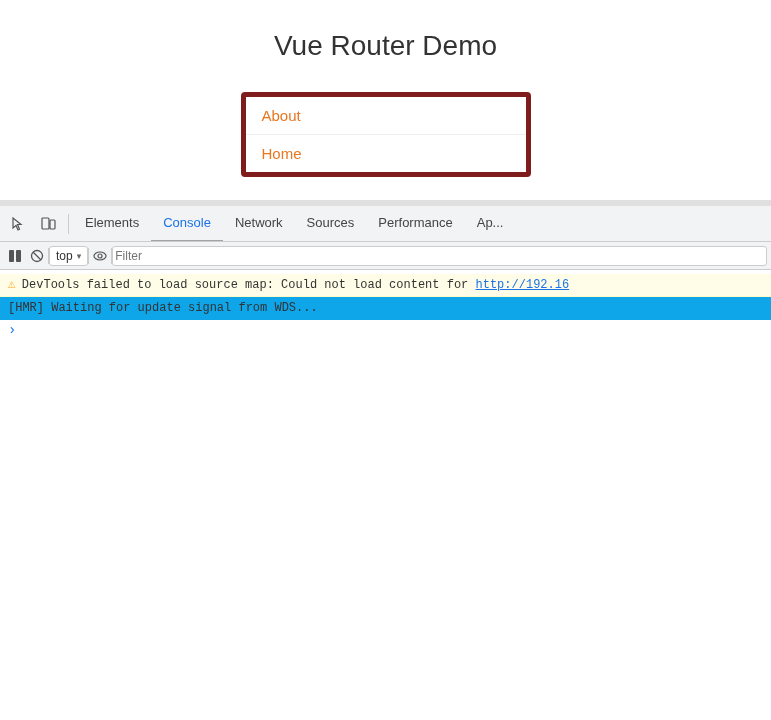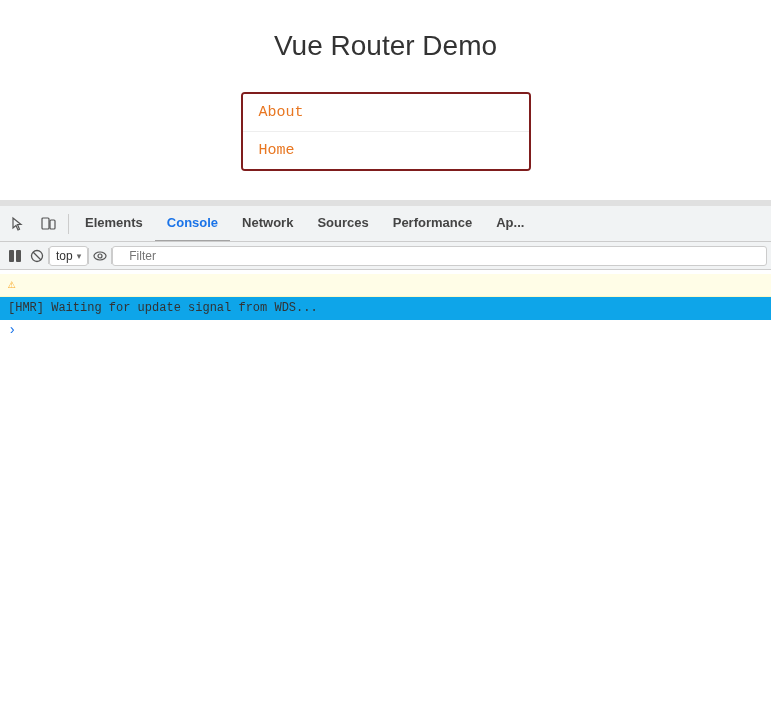--- a/index.html
+++ b/index.html
@@ -17,26 +17,25 @@
     }
 
     .page-title {
       font-size: 28px;
       font-weight: normal;
       color: #333;
       margin-bottom: 30px;
     }
 
     .nav-box {
-      border: 2px solid #7f1d1d;
+      border: 5px solid #7f1d1d;
       border-radius: 4px;
       width: 290px;
       padding: 0;
       overflow: hidden;
-      font-family: Liberation Mono, monospace;
     }
 
     .nav-link {
       display: block;
       padding: 10px 16px;
       color: #e87722;
       font-size: 15px;
       text-decoration: none;
       border-bottom: 1px solid #eee;
       background: #fff;
@@ -64,21 +63,20 @@
 
     
     .devtools-tabs {
       display: flex;
       align-items: center;
       background: #f1f3f4;
       border-bottom: 1px solid #ccc;
       height: 36px;
       padding: 0 4px;
       overflow: hidden;
-      font-weight: bold;
     }
 
     .devtools-icon-btn {
       width: 28px;
       height: 28px;
       display: flex;
       align-items: center;
       justify-content: center;
       cursor: pointer;
       border-radius: 3px;
@@ -161,21 +159,21 @@
       font-size: 9px;
       margin-left: 4px;
       color: #666;
     }
 
     .filter-input {
       flex: 1;
       height: 20px;
       border: 1px solid #ccc;
       border-radius: 3px;
-      padding: 0 16px;
+      padding: 0 2px;
       font-size: 12px;
       background: #fff;
       color: #333;
     }
 
     
     .console-output {
       flex: 1;
       background: #fff;
       padding: 4px 0;
@@ -303,20 +301,23 @@
       </svg>
     </div>
     <div class="toolbar-separator"></div>
     <input class="filter-input" type="text" placeholder="Filter" style="">
   </div>
 
   <div class="console-output">
 
     <div class="console-line warning">
       <span class="line-icon warning-icon">⚠</span>
+      <span class="console-text">
+        <span>DevTools failed to load source map: Could not load content for </span><a class="console-link" href="#">http://192.16</a>
+      </span>
     </div>
 
     <div class="console-line hmr">
       <span class="console-text hmr-text">[HMR] Waiting for update signal from WDS...</span>
     </div>
 
     <div class="console-prompt-line">
       <span class="prompt-arrow">›</span>
     </div>
   </div>

